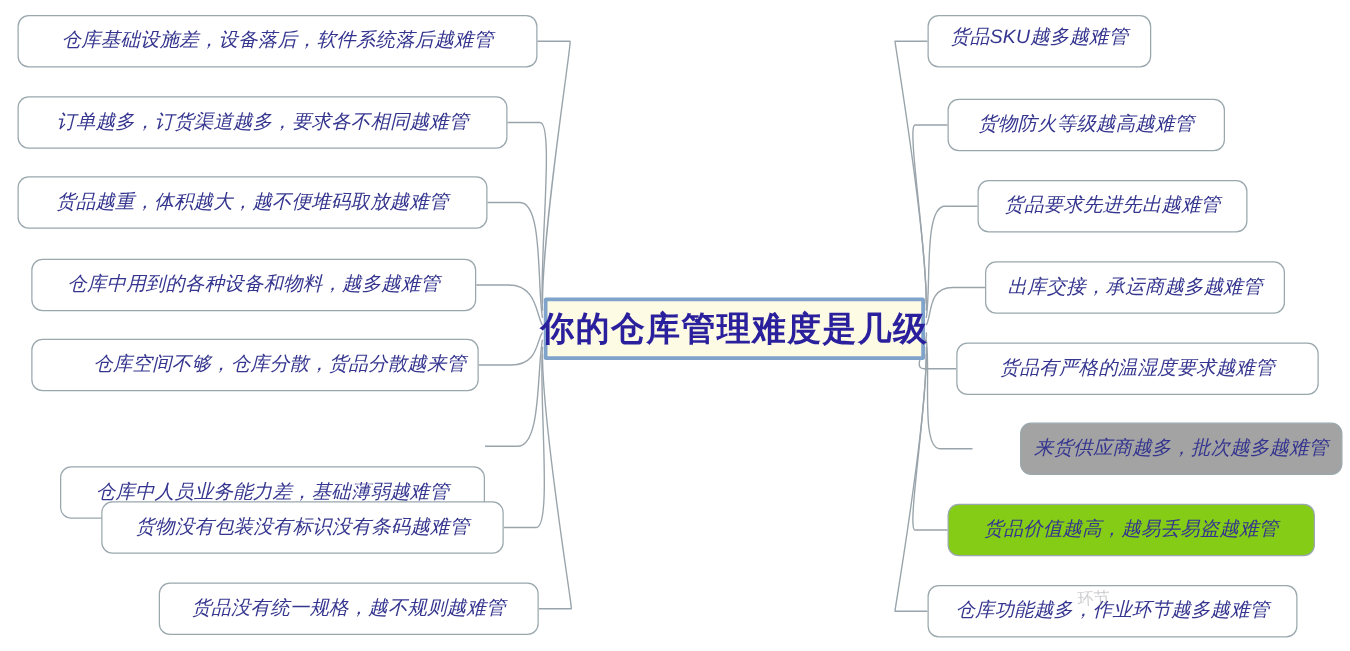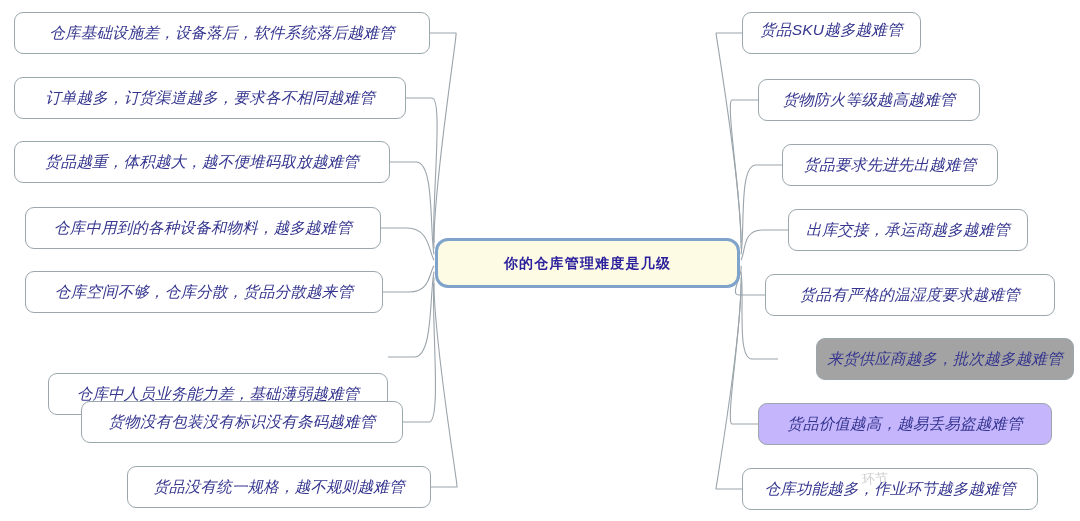--- a/index.html
+++ b/index.html
@@ -45,23 +45,23 @@
     line-height: 1;
   }
   #center-node {
     position: absolute;
     box-sizing: border-box;
     display: flex;
     align-items: center;
     justify-content: center;
     background: #fdfbe4;
     border: 3.2px solid #7fa3ca;
-    border-radius: 13px;
+    border-radius: 2px;
     color: #2a1f9c;
-    font-size: 14px;
+    font-size: 27px;
     font-weight: bold;
     letter-spacing: 1.2px;
     white-space: nowrap;
   }
   #watermark {
     position: absolute;
     color: rgba(120,120,130,0.38);
     font-size: 13px;
     white-space: nowrap;
     pointer-events: none;
@@ -98,21 +98,21 @@
       </div>
       <div class="node" style="left: 14px; top: 77px; width: 392px; height: 42px; background: rgb(255, 255, 255); border-color: rgb(154, 168, 173); color: rgb(53, 53, 143); justify-content: center;">
         <span class="node-label">订单越多，订货渠道越多，要求各不相同越难管</span>
       </div>
       <div class="node" style="left: 14px; top: 141px; width: 376px; height: 42px; background: rgb(255, 255, 255); border-color: rgb(154, 168, 173); color: rgb(53, 53, 143);">
         <span class="node-label">货品越重，体积越大，越不便堆码取放越难管</span>
       </div>
       <div class="node" style="left: 25px; top: 207px; width: 356px; height: 42px; background: rgb(255, 255, 255); border-color: rgb(154, 168, 173); color: rgb(53, 53, 143);">
         <span class="node-label">仓库中用到的各种设备和物料，越多越难管</span>
       </div>
-      <div class="node" style="left: 25px; top: 271px; width: 358px; height: 42px; background: rgb(255, 255, 255); border-color: rgb(154, 168, 173); color: rgb(53, 53, 143);">
+      <div class="node" style="left: 25px; top: 271px; width: 358px; height: 42px; background: rgb(255, 255, 255); border-color: rgb(154, 168, 173); color: rgb(53, 53, 143); justify-content: flex-end;">
         <span class="node-label">仓库空间不够，仓库分散，货品分散越来管</span>
       </div>
       <div class="node" style="left: 48px; top: 336px; width: 340px; height: 42px; background: rgb(255, 255, 255); border-color: rgb(154, 168, 173); color: rgb(53, 53, 143); margin-top: 37px;">
         <span class="node-label">仓库中人员业务能力差，基础薄弱越难管</span>
       </div>
       <div class="node" style="left: 81px; top: 401px; width: 322px; height: 42px; background: rgb(255, 255, 255); border-color: rgb(154, 168, 173); color: rgb(53, 53, 143);">
         <span class="node-label">货物没有包装没有标识没有条码越难管</span>
       </div>
       <div class="node" style="left: 127px; top: 466px; width: 304px; height: 42px; background: rgb(255, 255, 255); border-color: rgb(154, 168, 173); color: rgb(53, 53, 143);">
         <span class="node-label">货品没有统一规格，越不规则越难管</span>
@@ -128,21 +128,21 @@
       </div>
       <div class="node" style="left: 788px; top: 209px; width: 240px; height: 42px; background: rgb(255, 255, 255); border-color: rgb(154, 168, 173); color: rgb(53, 53, 143);">
         <span class="node-label">出库交接，承运商越多越难管</span>
       </div>
       <div class="node" style="left: 765px; top: 274px; width: 290px; height: 42px; background: rgb(255, 255, 255); border-color: rgb(154, 168, 173); color: rgb(53, 53, 143);">
         <span class="node-label">货品有严格的温湿度要求越难管</span>
       </div>
       <div class="node" style="left: 816px; top: 338px; width: 258px; height: 42px; background: #a3a3a3; border-color: rgb(154, 168, 173); color: rgb(53, 53, 143);">
         <span class="node-label">来货供应商越多，批次越多越难管</span>
       </div>
-      <div class="node" style="left: 758px; top: 403px; width: 294px; height: 42px; background: #c4b5fd; border-color: rgb(154, 168, 173); color: rgb(53, 53, 143);">
+      <div class="node" style="left: 758px; top: 403px; width: 294px; height: 42px; background: #84cc16; border-color: rgb(154, 168, 173); color: rgb(53, 53, 143);">
         <span class="node-label">货品价值越高，越易丢易盗越难管</span>
       </div>
       <div class="node" style="left: 742px; top: 468px; width: 296px; height: 42px; background: rgb(255, 255, 255); border-color: rgb(154, 168, 173); color: rgb(53, 53, 143);">
         <span class="node-label">仓库功能越多，作业环节越多越难管</span>
       </div>
     </div>
 
   <div id="center-node" style="left: 435px; top: 238px; width: 305px; height: 50px; background: rgb(253, 251, 228); border-color: rgb(127, 163, 202); color: rgb(42, 31, 156);">
     <span class="node-label">你的仓库管理难度是几级</span>
   </div>

